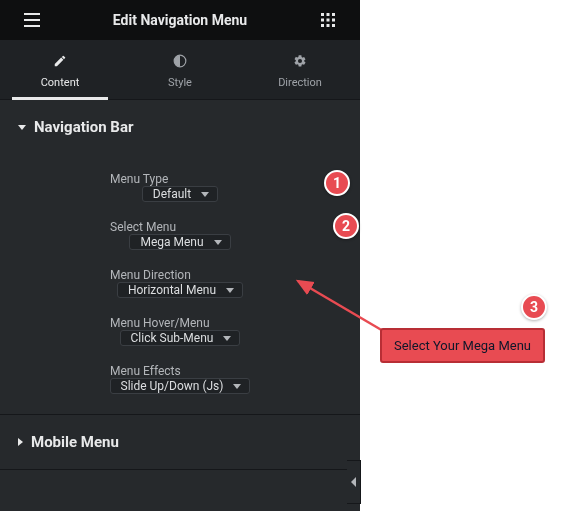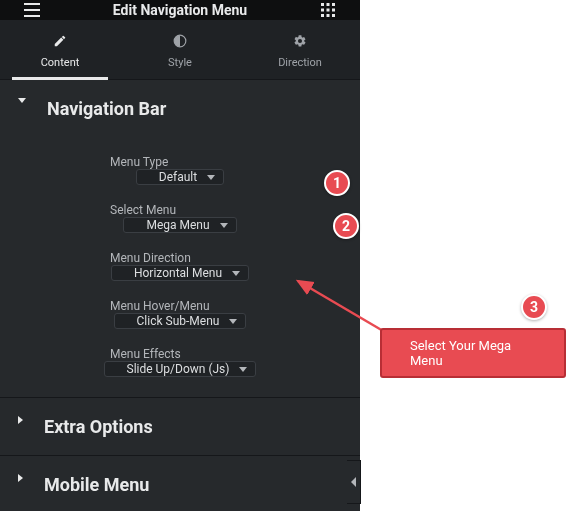--- a/index.html
+++ b/index.html
@@ -65,23 +65,24 @@
     height: 3px;
     background: #e8e9ea;
   }
   .tab svg { fill: currentColor; }
 
   .section {
     border-bottom: 1px solid #15171a;
   }
   .section-header {
     display: flex;
-    gap: 21px;
+    align-items: center;
+    gap: 8px;
     padding: 18px 18px;
-    font-size: 18px;
+    font-size: 15px;
     font-weight: 700;
     color: #e8e9ea;
     cursor: pointer;
   }
   .caret {
     width: 0; height: 0;
     border-left: 4px solid transparent;
     border-right: 4px solid transparent;
     border-top: 5px solid #e8e9ea;
   }
@@ -106,21 +107,21 @@
     color: #b3b6ba;
   }
   .select {
     flex: 1;
     height: 44px;
     background: #1f2225;
     border: 1px solid #3a3e43;
     border-radius: 3px;
     color: #dcdee0;
     font-size: 12px;
-    padding: 0 26px 0 22px;
+    padding: 0 26px 0 10px;
     display: flex;
     align-items: center;
     justify-content: space-between;
     position: relative;
     cursor: pointer;
   }
   .select .dd-caret {
     position: absolute;
     right: 8px;
     width: 0; height: 0;
@@ -169,23 +170,23 @@
   }
   .badge-1 { left: 324px; top: 170px; }
   .badge-2 { left: 333px; top: 213px; }
   .badge-3 { left: 521px; top: 294px; }
   .callout {
     position: absolute;
     left: 380px;
     top: 328px;
     background: #e84b52;
     border: 2px solid #b82e35;
-    color: #ffffff;
+    color: #0f172a;
     font-size: 13px;
-    padding: 8px 28px;
+    padding: 8px 12px;
     border-radius: 3px;
     z-index: 4;
   }
   svg.arrow {
     position: absolute;
     z-index: 3;
     pointer-events: none;
   }
 </style>
 </head>
@@ -282,26 +283,20 @@
       <div class="field-row">
         <div class="field-label">Menu Effects</div>
         <div class="select">
           <span>Slide Up/Down (Js)</span>
           <span class="dd-caret"></span>
         </div>
       </div>
     </div>
   </div>
 
-  <div class="section collapsed">
-    <div class="section-header">
-      <span class="caret-right"></span>
-      <span>Extra Options</span>
-    </div>
-  </div>
 
   <div class="section collapsed">
     <div class="section-header">
       <span class="caret-right"></span>
       <span>Mobile Menu</span>
     </div>
   </div>
 
   <div class="collapse-handle">
     <span class="chev"></span>

